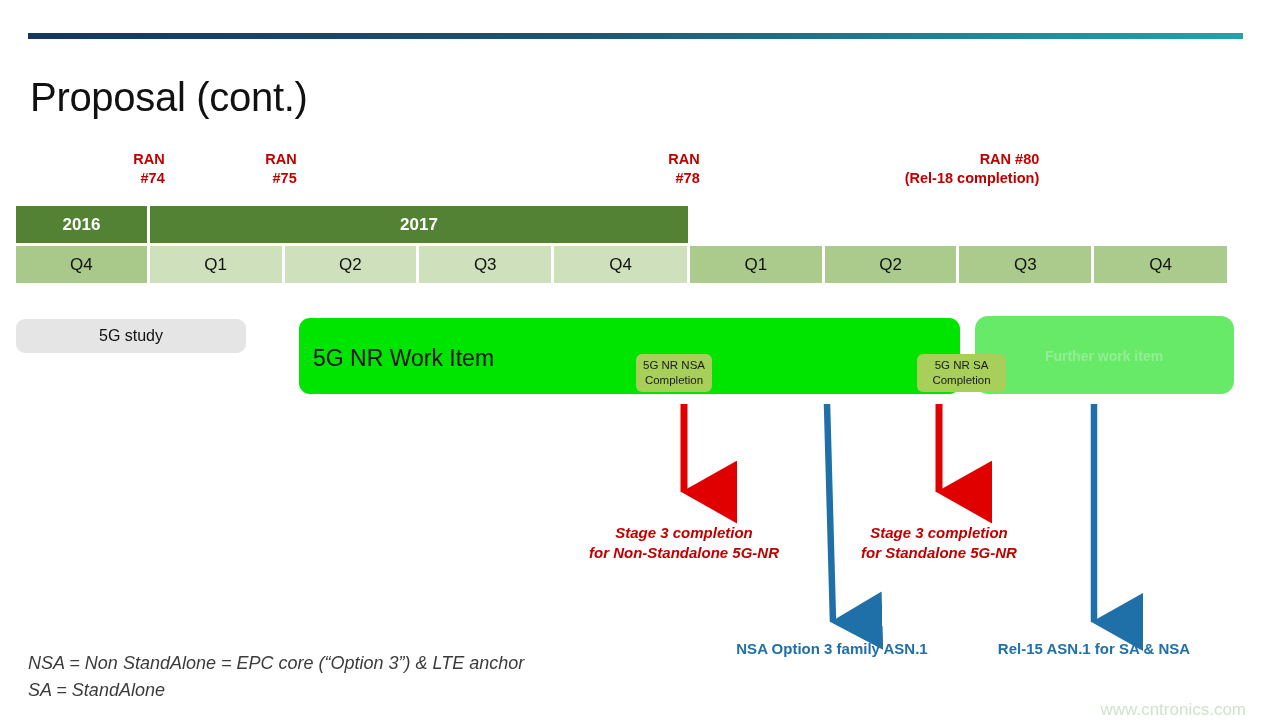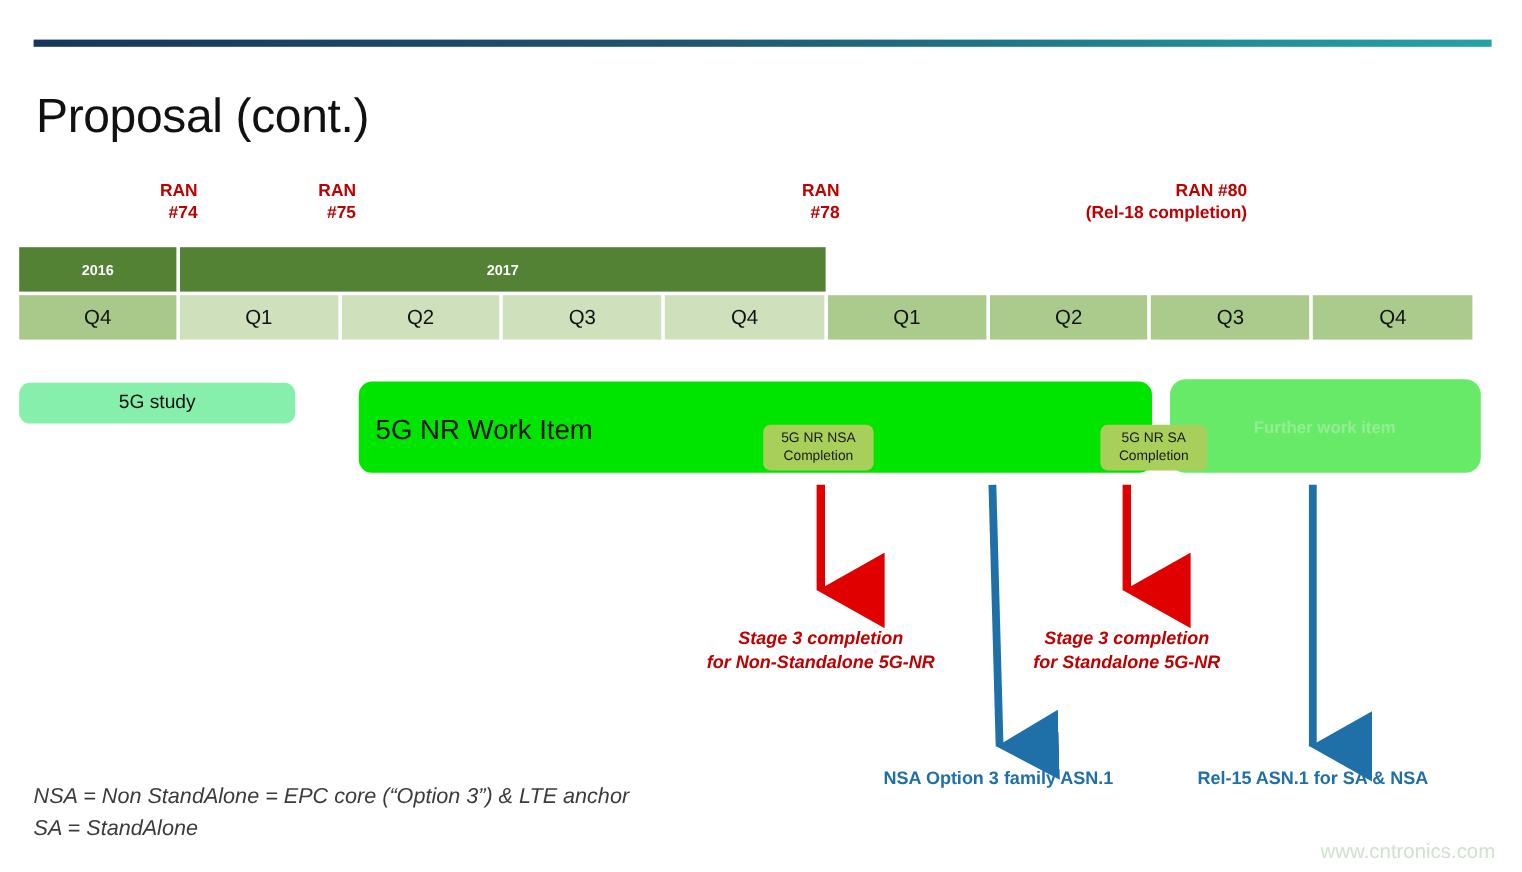--- a/index.html
+++ b/index.html
@@ -31,38 +31,38 @@
     transform:translateX(-50%);
   }
 
   
   .tl{position:absolute;left:16px;top:206px;width:1211px;}
   .tl-years,.tl-quarters{display:flex;width:100%;}
   .tl-years{height:37px;margin-bottom:3px;}
   .tl-quarters{height:37px;}
   .yr-cell{
     display:flex;align-items:center;justify-content:center;
-    background:#548235;color:#fff;font-weight:bold;font-size:12px;
+    background:#548235;color:#fff;font-weight:bold;font-size:17px;
     margin-right:3px;
   }
   .yr-cell:last-child{margin-right:0;}
   .q-cell{
     display:flex;align-items:center;justify-content:center;
     color:#111;font-size:17px;margin-right:3px;
   }
   .q-cell:last-child{margin-right:0;}
   .q-2016{background:#a9c98a;}
   .q-2017{background:#cfe0bd;}
   .q-2018{background:#abcb8c;}
 
   
   .bar{position:absolute;border-radius:9px;box-sizing:border-box;}
   .bar-study{
     left:16px;top:319px;width:230px;height:34px;
-    background:#86efac;
+    background:#e5e5e5;
     display:flex;align-items:center;justify-content:center;
     font-size:16px;color:#111;
   }
   .bar-wi{
     left:299px;top:318px;width:661px;height:76px;
     background:#00e500;border-radius:11px;
   }
   .bar-wi-label{
     position:absolute;left:313px;top:345px;font-size:23px;color:#111;
   }
@@ -76,21 +76,21 @@
     font-weight:bold;
   }
 
   
   .chip{
     position:absolute;background:#a8cf5a;border-radius:6px;
     display:flex;flex-direction:column;align-items:center;justify-content:center;
     font-size:11.5px;color:#1a1a1a;line-height:1.28;text-align:center;
     box-sizing:border-box;
   }
-  .chip-nsa{left:636px;top:354px;width:92px;height:38px;}
+  .chip-nsa{left:636px;top:354px;width:76px;height:38px;}
   .chip-sa{left:917px;top:354px;width:89px;height:38px;}
 
   
   .arrows{position:absolute;left:0;top:0;width:1268px;height:727px;pointer-events:none;}
 
   
   .ann-red{
     position:absolute;color:#c00000;font-weight:bold;font-style:italic;
     font-size:15px;line-height:1.32;text-align:center;white-space:pre-line;
     transform:translateX(-50%);

